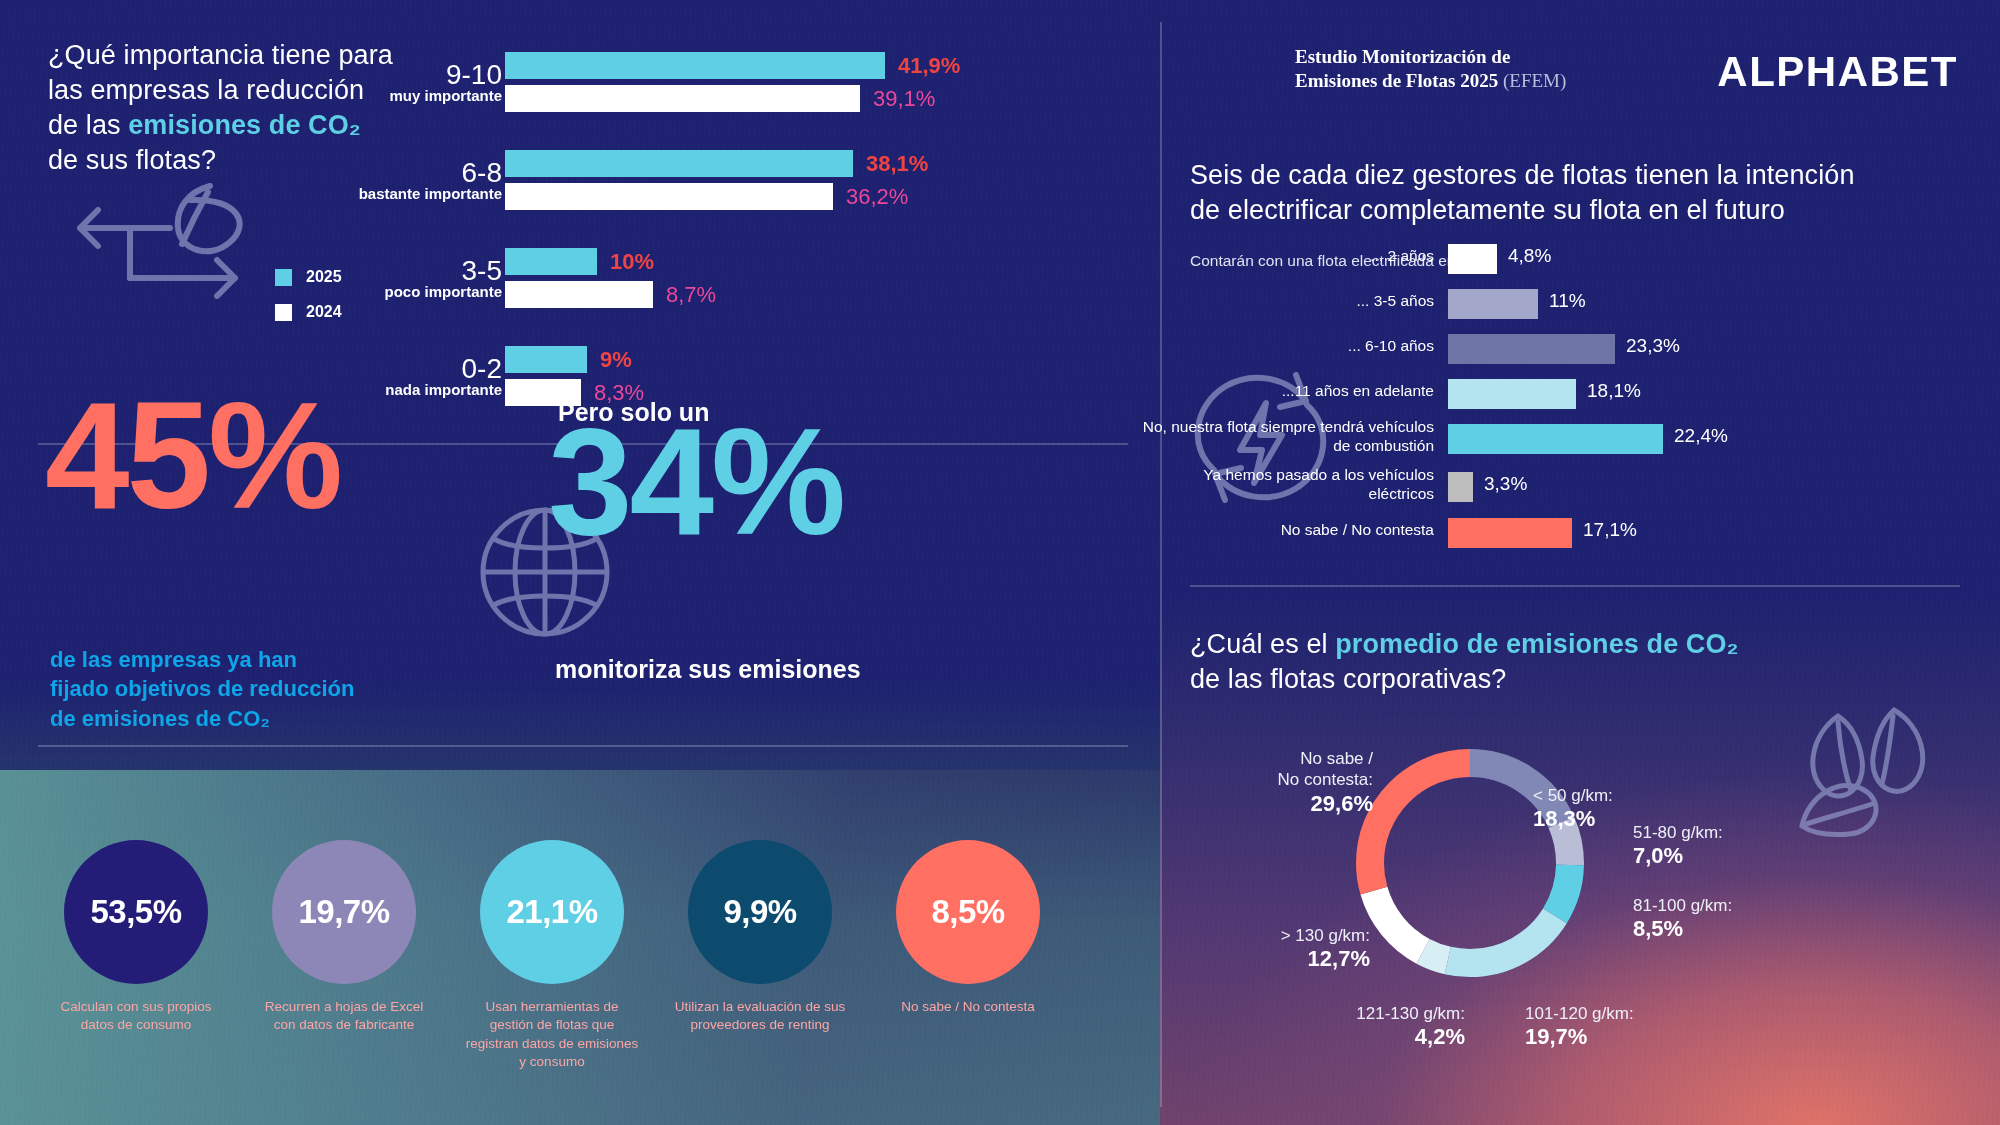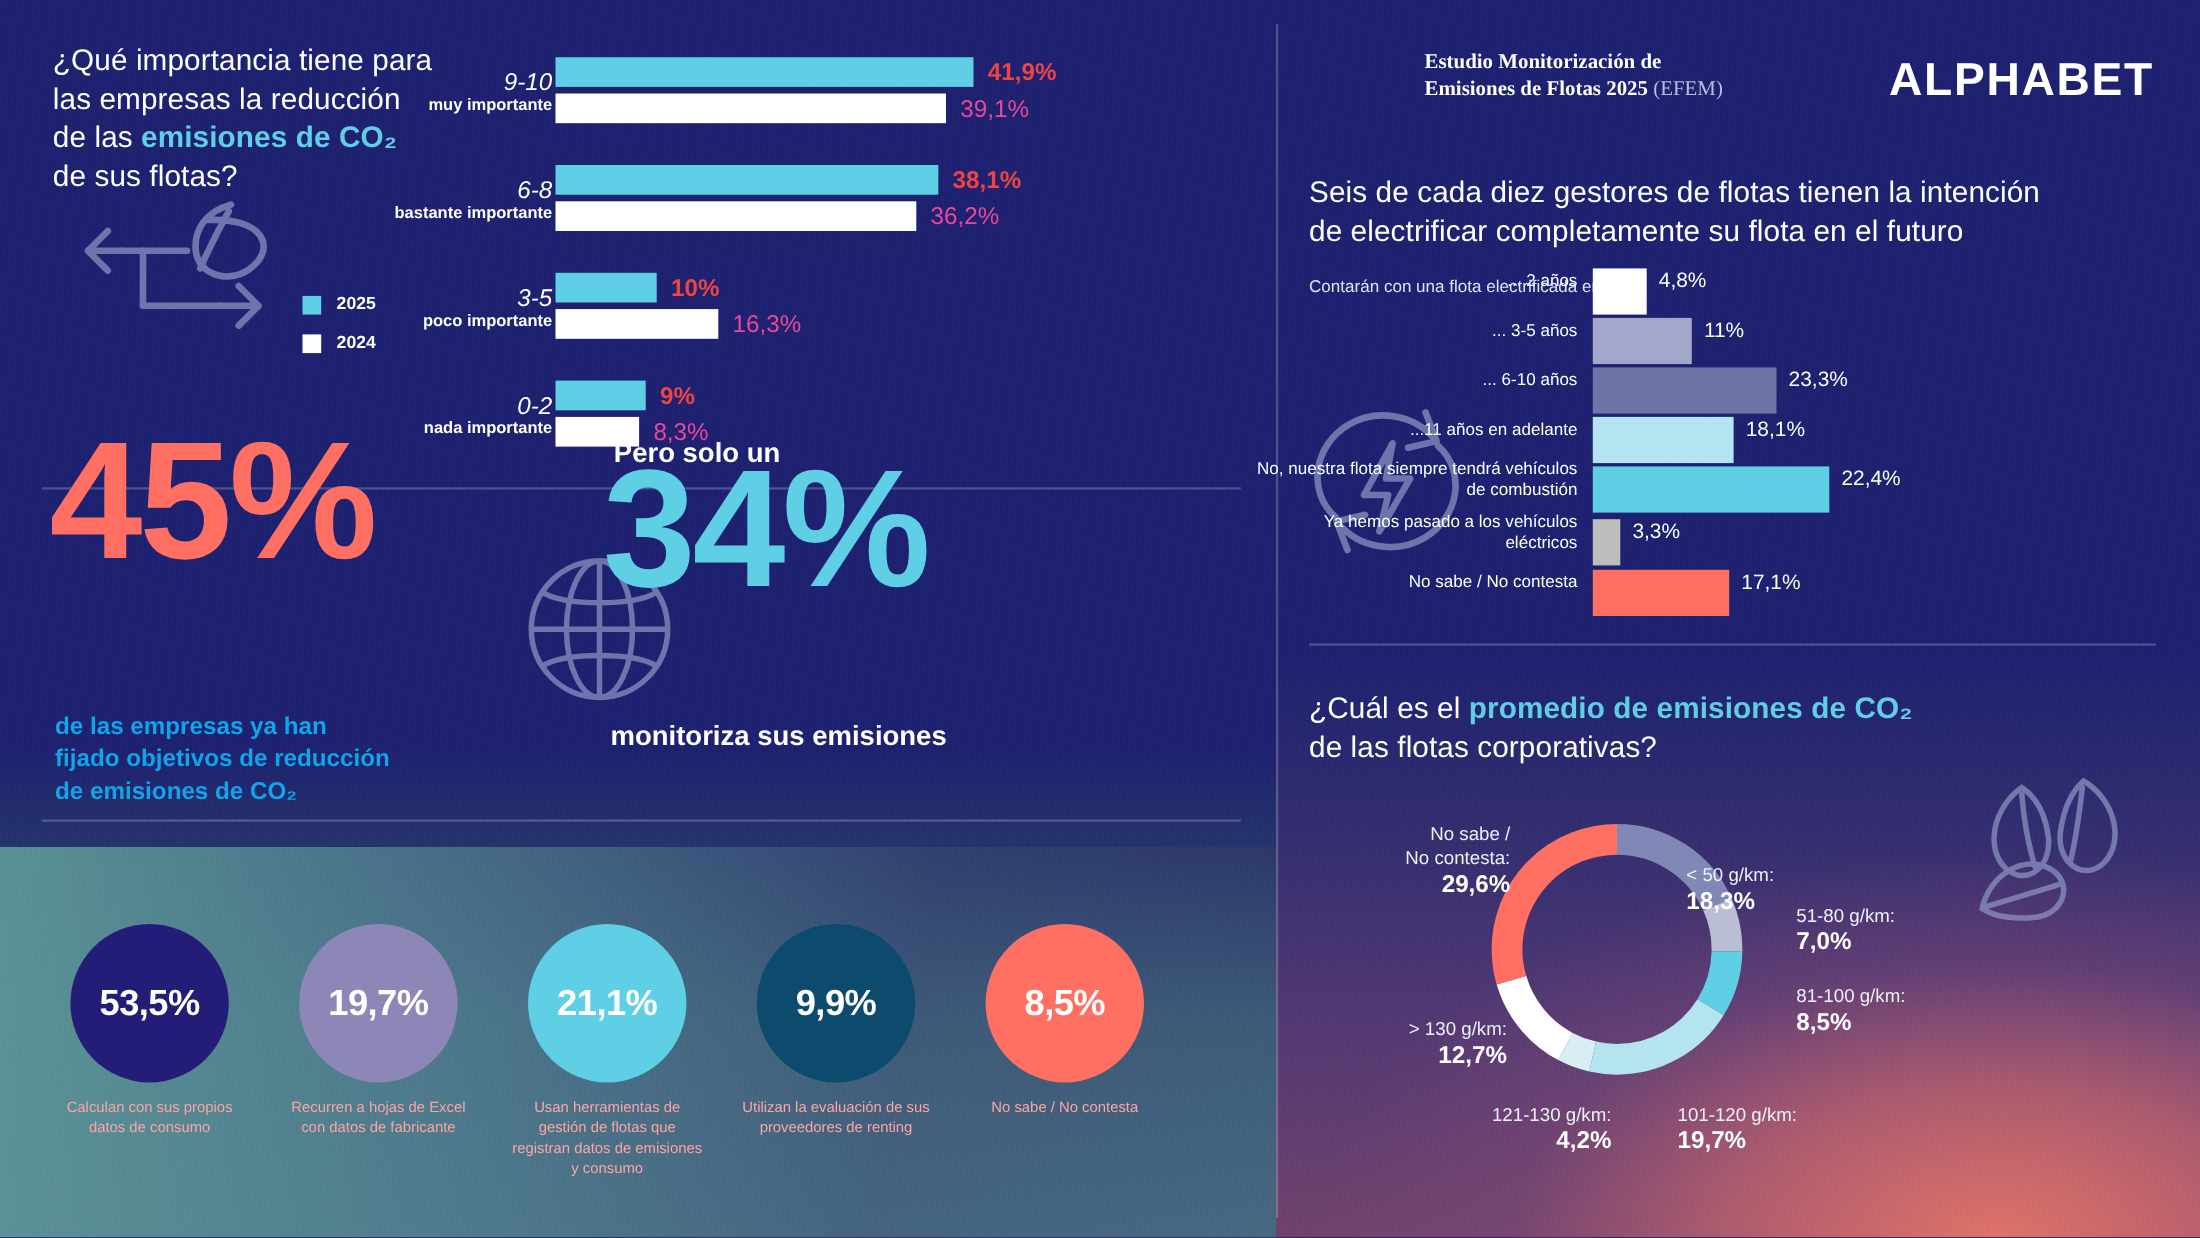--- a/index.html
+++ b/index.html
@@ -41,21 +41,21 @@
 
   
   .q-title { color:#fff; font-size:27px; line-height:1.30; font-weight:400; letter-spacing:.1px; }
   .q-title b { color:#5ecfe4; font-weight:700; }
 
   
   #sec1-title { position:absolute; left:48px; top:38px; width:350px; }
   .bars { position:absolute; left:430px; top:40px; width:700px; }
   .bar-group { position:absolute; width:700px; }
   .bar-cat { position:absolute; right:628px; text-align:right; width:260px; color:#fff; }
-  .bar-cat .rng { font-size:22px; line-height:22px; display:block;font-style:italic; }
+  .bar-cat .rng { font-size:28px; line-height:22px; display:block; }
   .bar-cat .dsc { font-size:15px; font-weight:700; line-height:19px; display:block; }
   .bar-row { position:absolute; left:75px; height:27px; }
   .bar-fill { height:27px; display:block; }
   .bar-val { position:absolute; left:100%; margin-left:13px; top:1px; white-space:nowrap; font-size:22px; line-height:25px; }
   .bar-val.cy { color:#ef4444; font-weight:700; }
   .bar-val.wh { color:#ec4899; font-weight:400; }
 
   .legend { position:absolute; left:275px; top:268px; }
   .legend-row { display:flex; align-items:center; margin-bottom:17px; }
   .legend-sw { width:17px; height:17px; margin-right:14px; }
@@ -81,21 +81,21 @@
   #study { position:absolute; left:1295px; top:45px; color:#fff; font-family:"Liberation Serif", serif; font-weight:700; font-size:19px; line-height:1.26; }
   #study .efem { color:#b9bedd; font-weight:400; }
   #alphabet { position:absolute; right:42px; top:48px; color:#fff; font-size:42px; font-weight:700; letter-spacing:1.5px; }
 
   
   #sec4-title { position:absolute; left:1190px; top:158px; width:740px; font-size:27px; }
   #contaran { position:absolute; left:1190px; top:252px; color:#dfe3f2; font-size:15.5px; }
   .ebars { position:absolute; left:1190px; top:244px; width:760px; }
   .ebar-group { position:absolute; width:760px; }
   .ebar-lbl { position:absolute; right:516px; width:300px; text-align:right; color:#fff; font-size:15.5px; line-height:1.22; }
-  .ebar { position:absolute; left:258px; height:42px; }
+  .ebar { position:absolute; left:258px; height:30px; }
   .ebar-val { position:absolute; left:100%; margin-left:11px; top:1px; color:#fff; font-size:19px; white-space:nowrap; }
 
   
   #sec5-title { position:absolute; left:1190px; top:627px; width:700px; font-size:27px; }
   #donut-wrap { position:absolute; left:1345px; top:738px; width:250px; height:250px; }
   .donut-lbl { position:absolute; color:#fff; }
   .donut-lbl .k { display:block; font-size:17px; font-weight:400; line-height:1.26; color:#eef0f8; }
   .donut-lbl .v { display:block; font-size:22px; font-weight:700; line-height:1.2; }
 
   
@@ -167,21 +167,21 @@
       <div class="bar-cat" style="top:12px;">
         <span class="rng">3-5</span>
         <span class="dsc">poco importante</span>
       </div>
       <div class="bar-row" style="top:0px; width:92px;">
         <span class="bar-fill" style="background:#5ecfe4; width:100%;"></span>
         <span class="bar-val cy">10%</span>
       </div>
       <div class="bar-row" style="top:33px; width:148px;">
         <span class="bar-fill" style="background:#ffffff; width:100%;"></span>
-        <span class="bar-val wh">16,3%</span>
+        <span class="bar-val wh">8,7%</span>
       </div>
     </div>
 
     <div class="bar-group" style="top:306px;">
       <div class="bar-cat" style="top:12px;">
         <span class="rng">0-2</span>
         <span class="dsc">nada importante</span>
       </div>
       <div class="bar-row" style="top:0px; width:82px;">
         <span class="bar-fill" style="background:#5ecfe4; width:100%;"></span>

